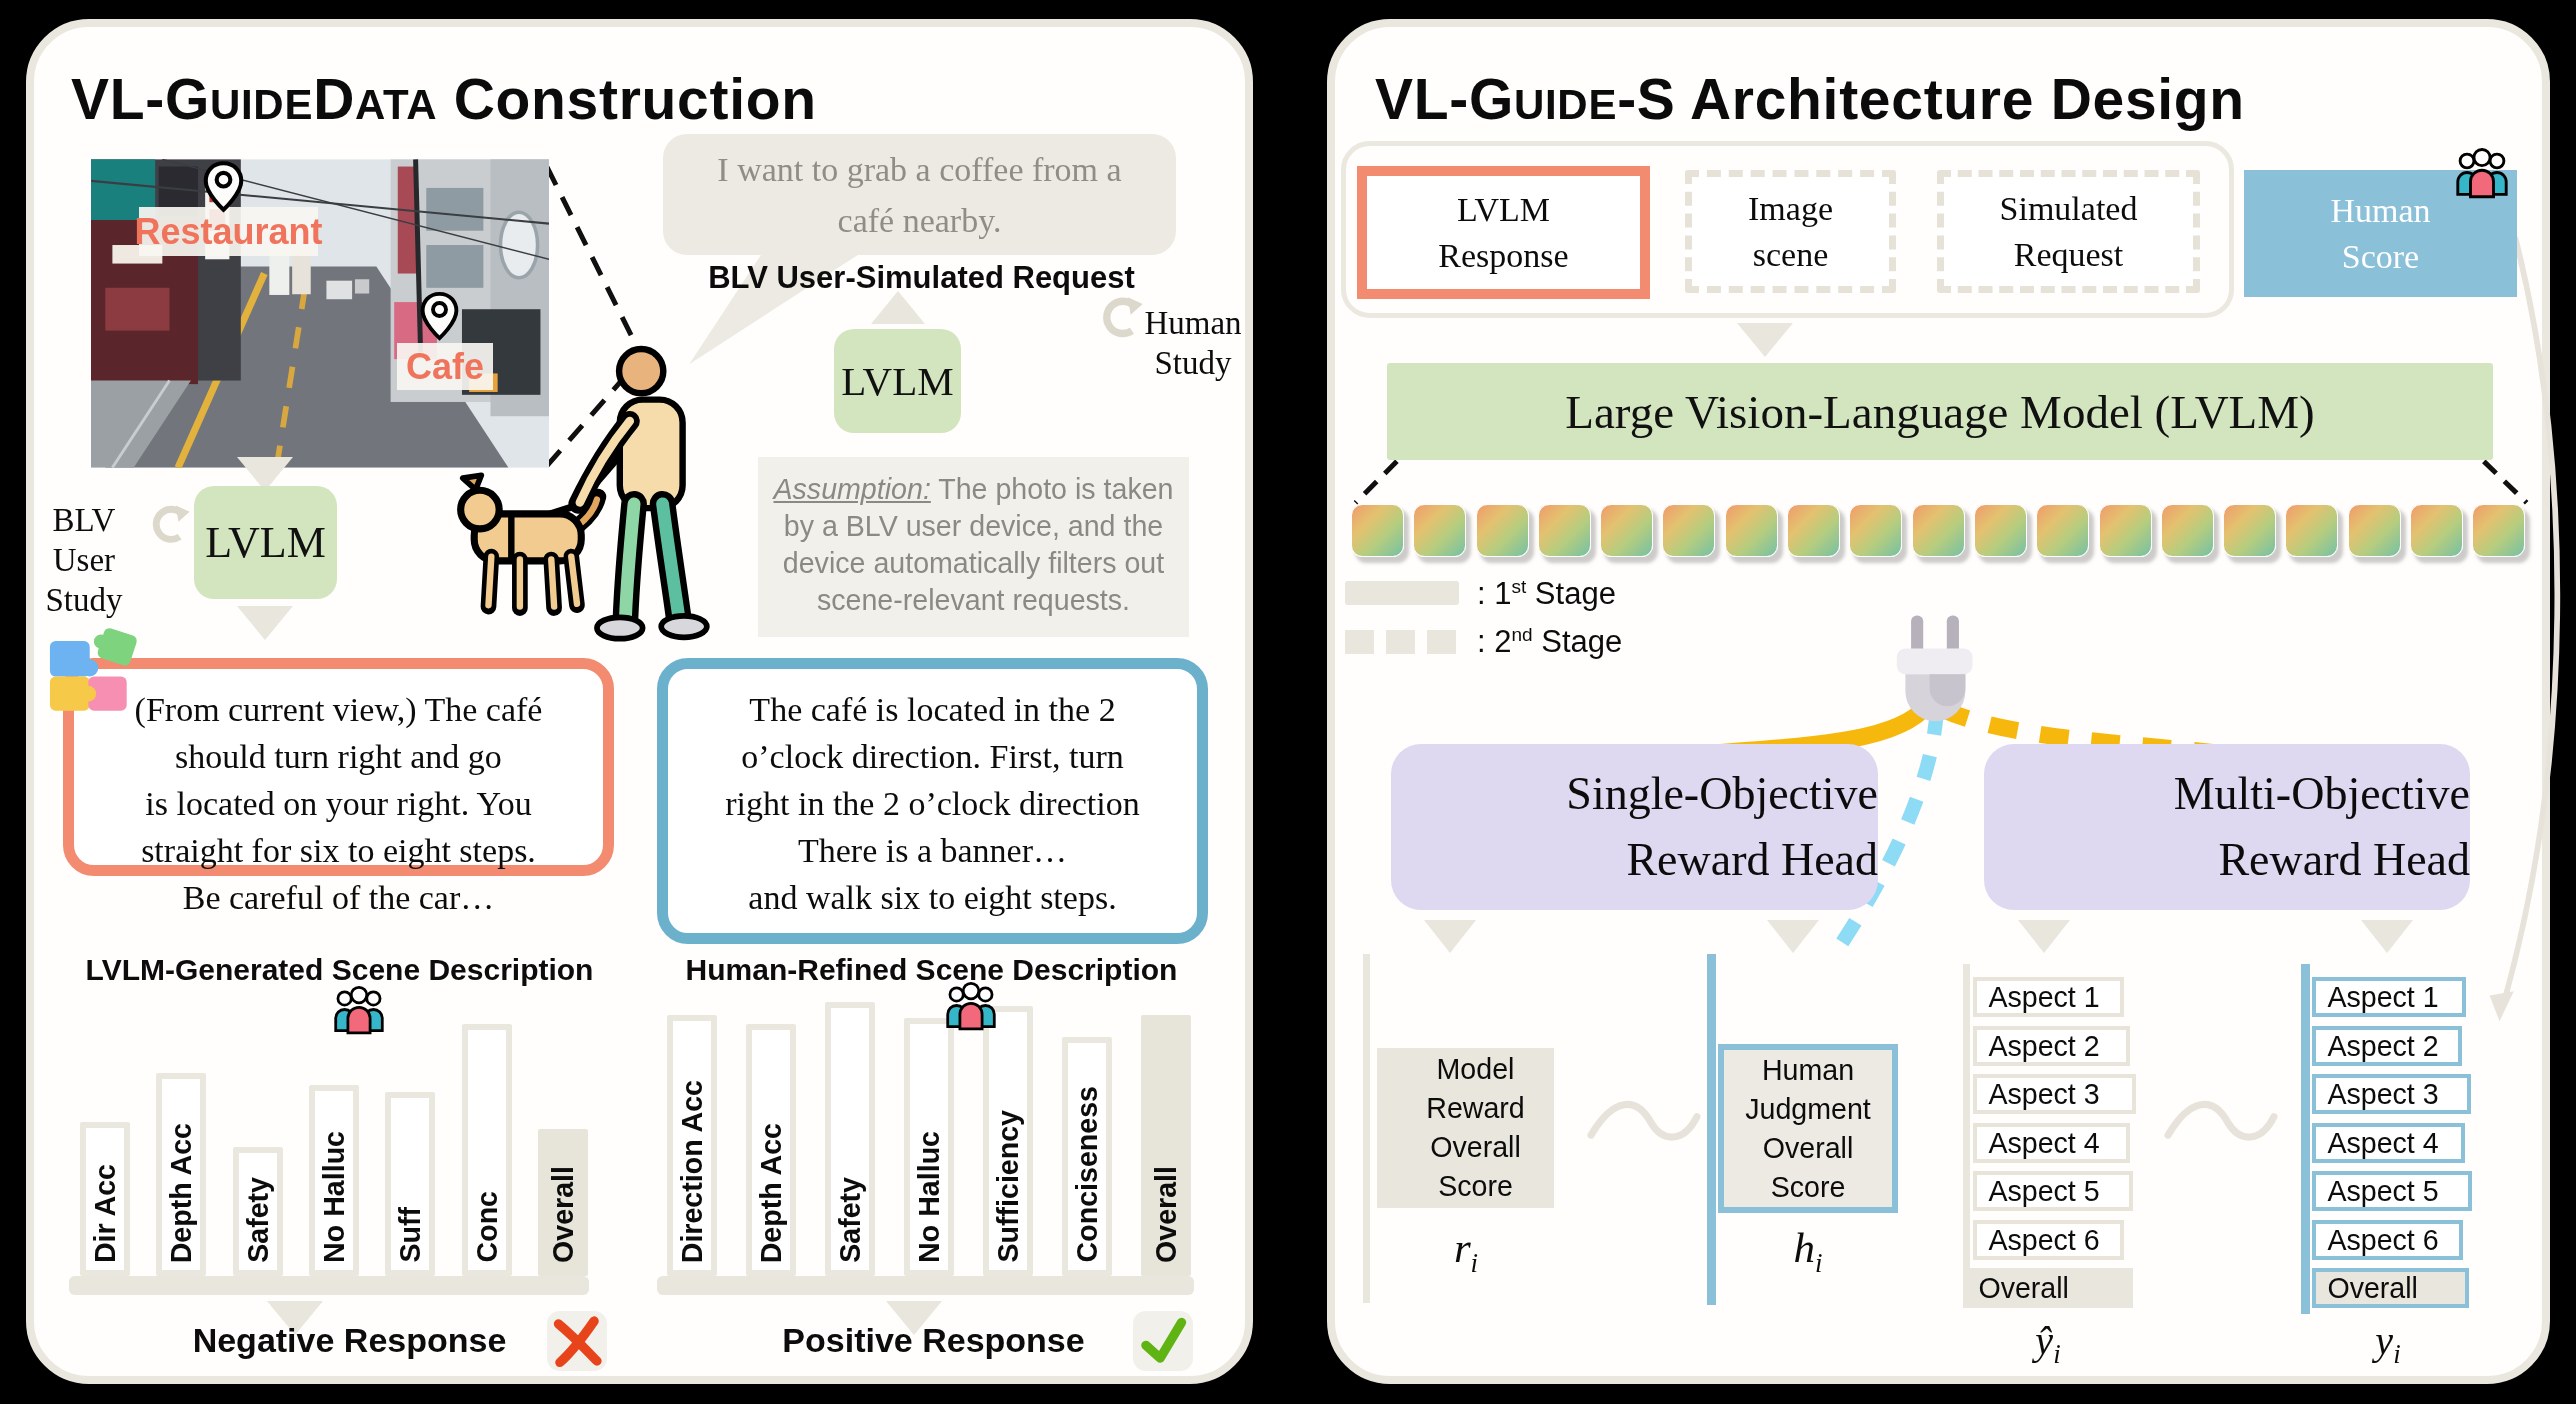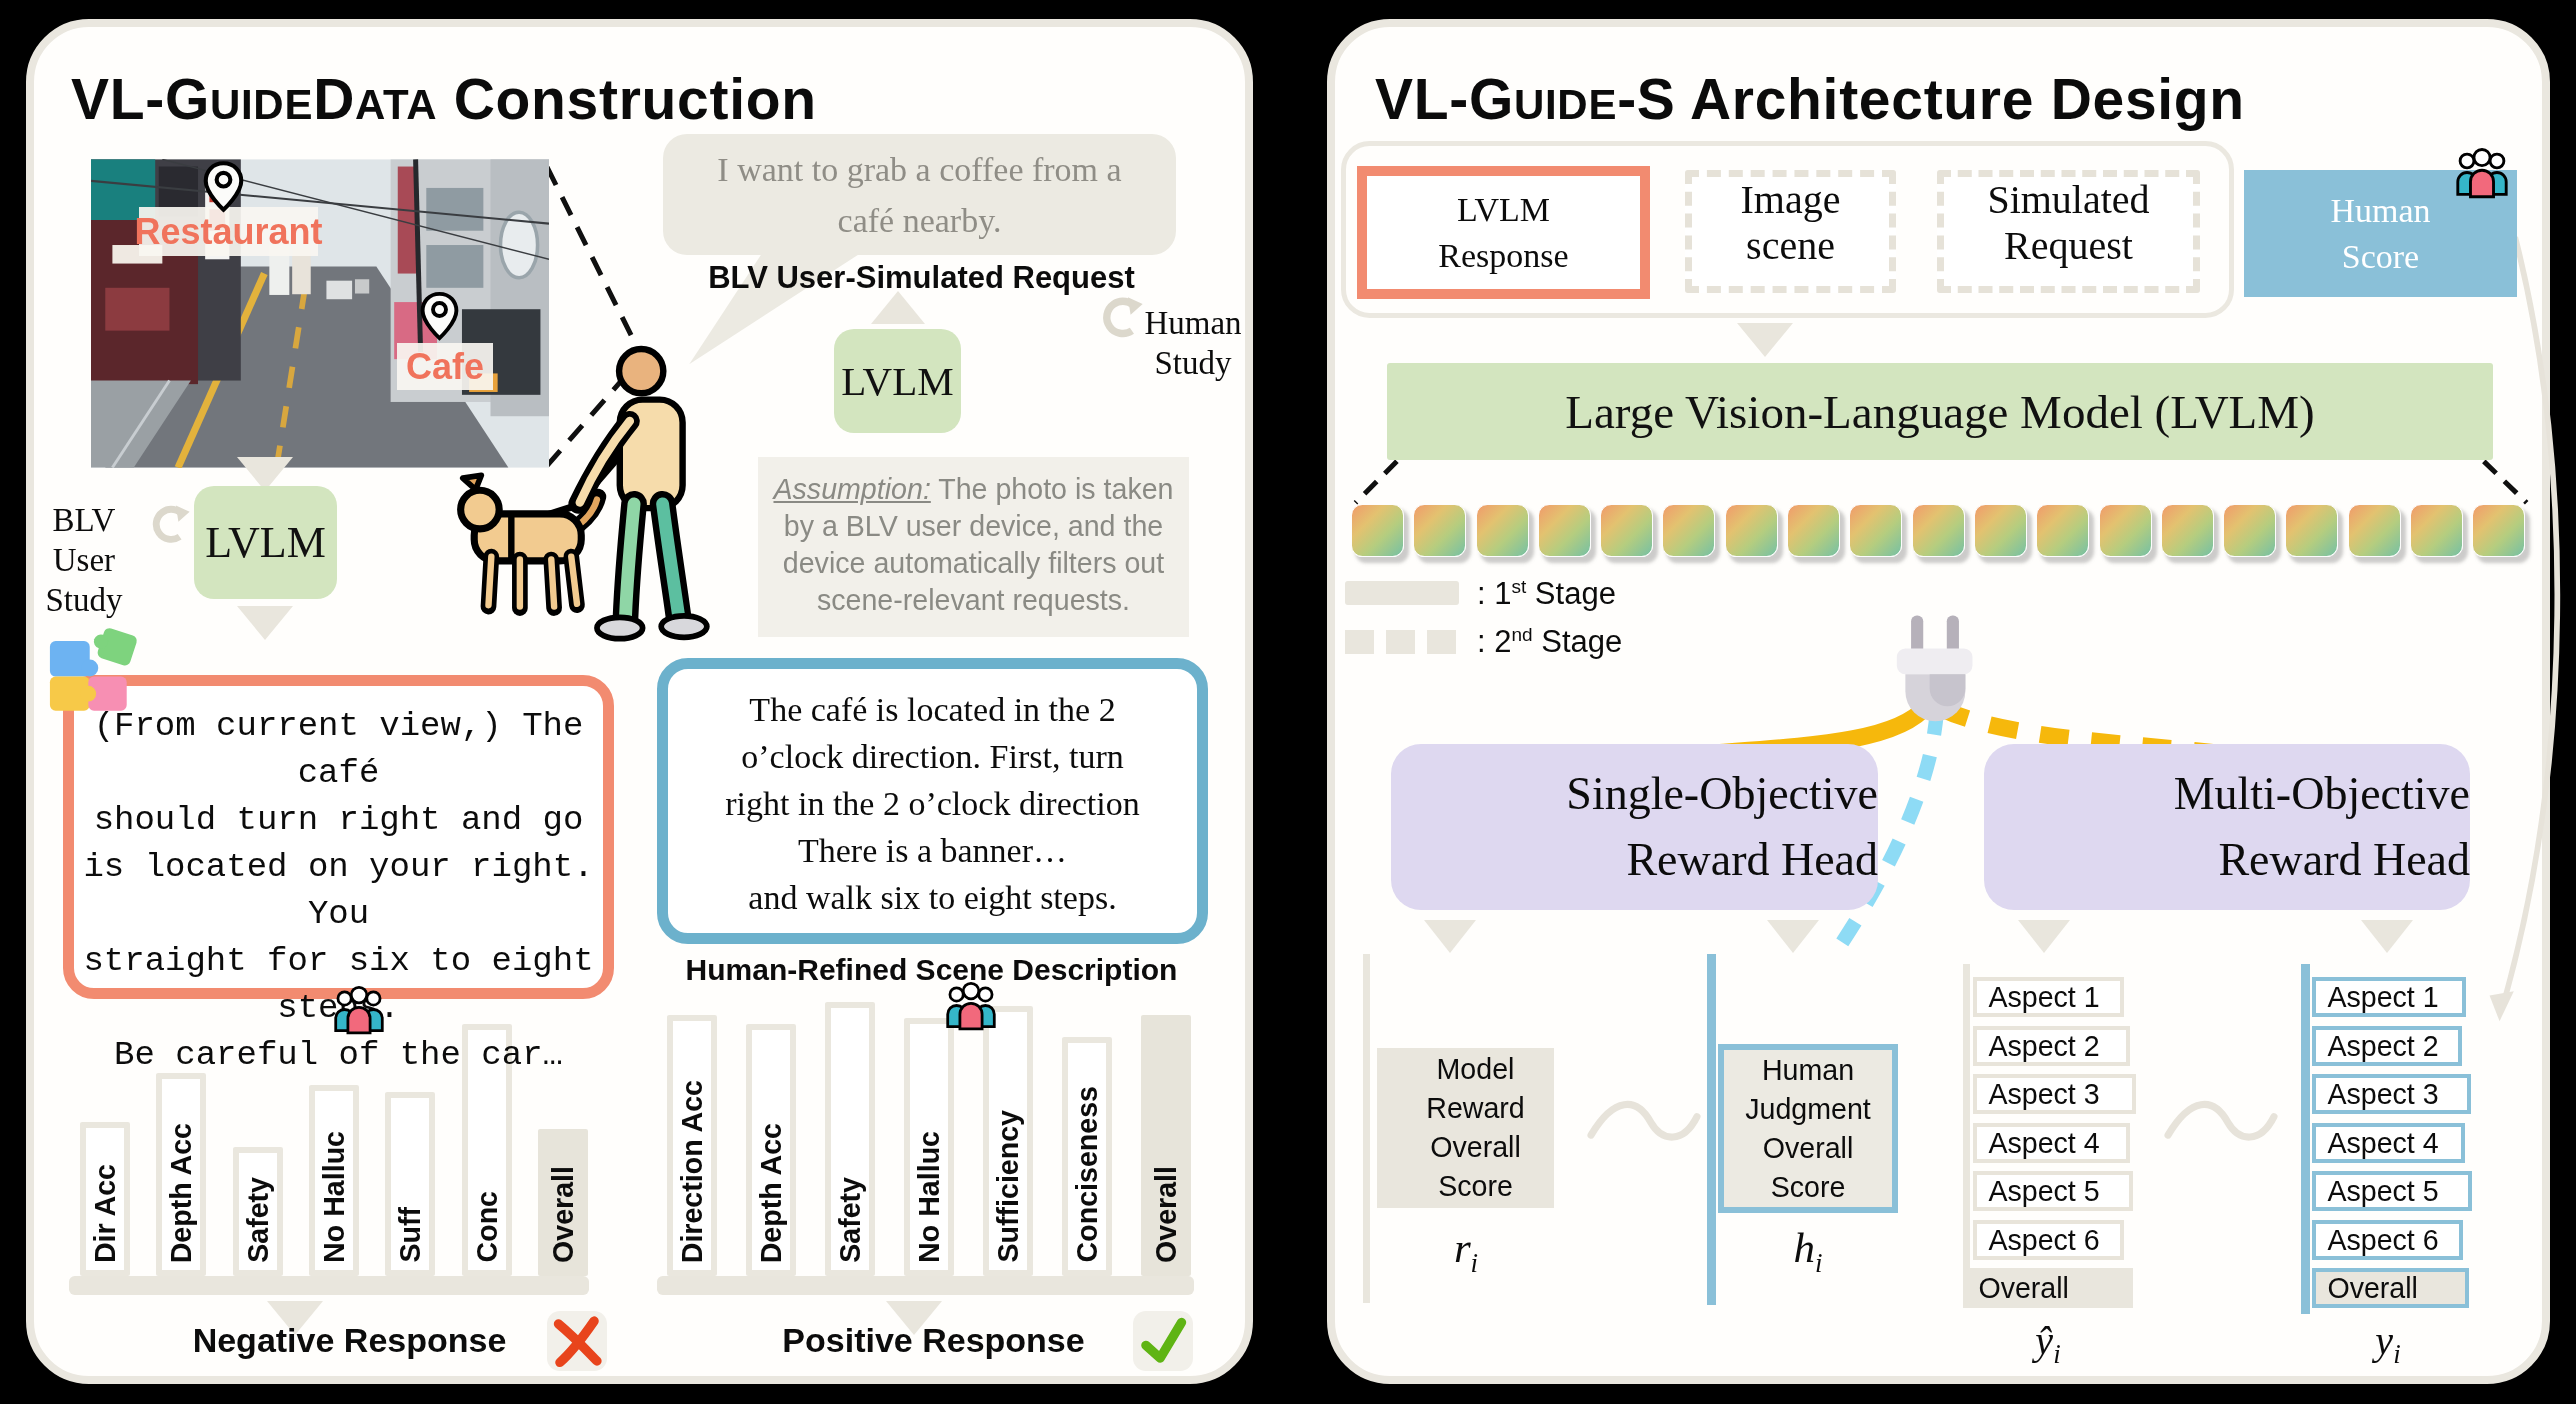--- a/index.html
+++ b/index.html
@@ -21,22 +21,22 @@
   .pos{border:11.4px solid #6cb1cc;}
   .caption{font-size:30px;font-weight:bold;color:#0c0c0c;text-align:center;}
   .chart{position:absolute;display:flex;align-items:flex-end;justify-content:space-between;}
   .bar{position:relative;width:50px;background:#fff;border:6.4px solid #eae7de;box-sizing:border-box;border-radius:2.1px;}
   .bar-filled{background:#e7e4da;border-color:#e7e4da;}
   .bar-label{position:absolute;left:50%;bottom:7.1px;writing-mode:vertical-rl;transform:translateX(-50%) rotate(180deg);
              font-weight:bold;font-size:28.6px;color:#0c0c0c;white-space:nowrap;font-family:"Liberation Sans",sans-serif;}
   .baseline{position:absolute;background:#e9e6dd;border-radius:5.7px;}
   .bottom-cap{font-size:34px;font-weight:bold;color:#0c0c0c;}
   .dash-box{border:7.9px dashed #e6e2d8;background:#fff;box-sizing:border-box;border-radius:2.9px;
-            display:flex;flex-direction:column;align-items:center;
-            font-family:"Liberation Serif",serif;font-size:40px;line-height:46px;color:#0c0c0c;}
+            display:flex;flex-direction:column;align-items:center;justify-content:center;
+            font-family:"Liberation Serif",serif;font-size:34px;line-height:46px;color:#0c0c0c;}
   .input-solid{box-sizing:border-box;background:#fff;display:flex;flex-direction:column;align-items:center;justify-content:center;
             font-family:"Liberation Serif",serif;font-size:34px;line-height:46px;color:#0c0c0c;}
   .purple{background:#ded8f0;border-radius:30px;display:flex;flex-direction:column;align-items:flex-end;justify-content:center;
           font-family:"Liberation Serif",serif;font-size:46px;line-height:66px;color:#0c0c0c;}
   .token-row{display:flex;gap:9.3px;}
   .token{width:53px;height:53px;border-radius:11.4px;border:1.4px solid #fdfdfd;box-sizing:border-box;
          background:linear-gradient(135deg,#f09b6b 0%,#e3c270 32%,#b5cd7f 62%,#76c0a4 100%);
          box-shadow:4.3px 5.7px 3.6px rgba(110,110,110,.35);}
   .vline{position:absolute;}
   .score-box{position:absolute;background:#e9e6dd;display:flex;flex-direction:column;align-items:center;justify-content:center;
@@ -219,21 +219,21 @@
   <rect x="4" y="74" width="56" height="48" rx="8" fill="#f7c948"></rect>
   <rect x="58" y="74" width="54" height="48" rx="8" fill="#f78fb3"></rect>
   <circle cx="60" cy="62" r="12" fill="#6db3f2"></circle>
   <circle cx="58" cy="98" r="11" fill="#f7c948"></circle>
   <g transform="rotate(18 98 34)">
     <rect x="74" y="10" width="48" height="44" rx="8" fill="#7ed37e"></rect>
     <circle cx="74" cy="32" r="10" fill="#7ed37e"></circle>
   </g>
 </svg>
 
-<div class="abs resp-box neg" style="left:63px;top:675px;width:551px;height:324px;z-index:3;font-family:Liberation Mono, monospace;">
+<div class="abs resp-box neg" style="left:63px;top:658px;width:551px;height:218px;z-index:3;">
   <div>(From current view,) The café</div>
   <div>should turn right and go</div>
   <div>is located on your right. You</div>
   <div>straight for six to eight steps.</div>
   <div>Be careful of the car…</div>
 </div>
 <div class="abs resp-box pos" style="left:657px;top:658px;width:551px;height:286px;z-index:3;">
   <div>The café is located in the 2</div>
   <div>o’clock direction. First, turn</div>
   <div>right in the 2 o’clock direction</div>

